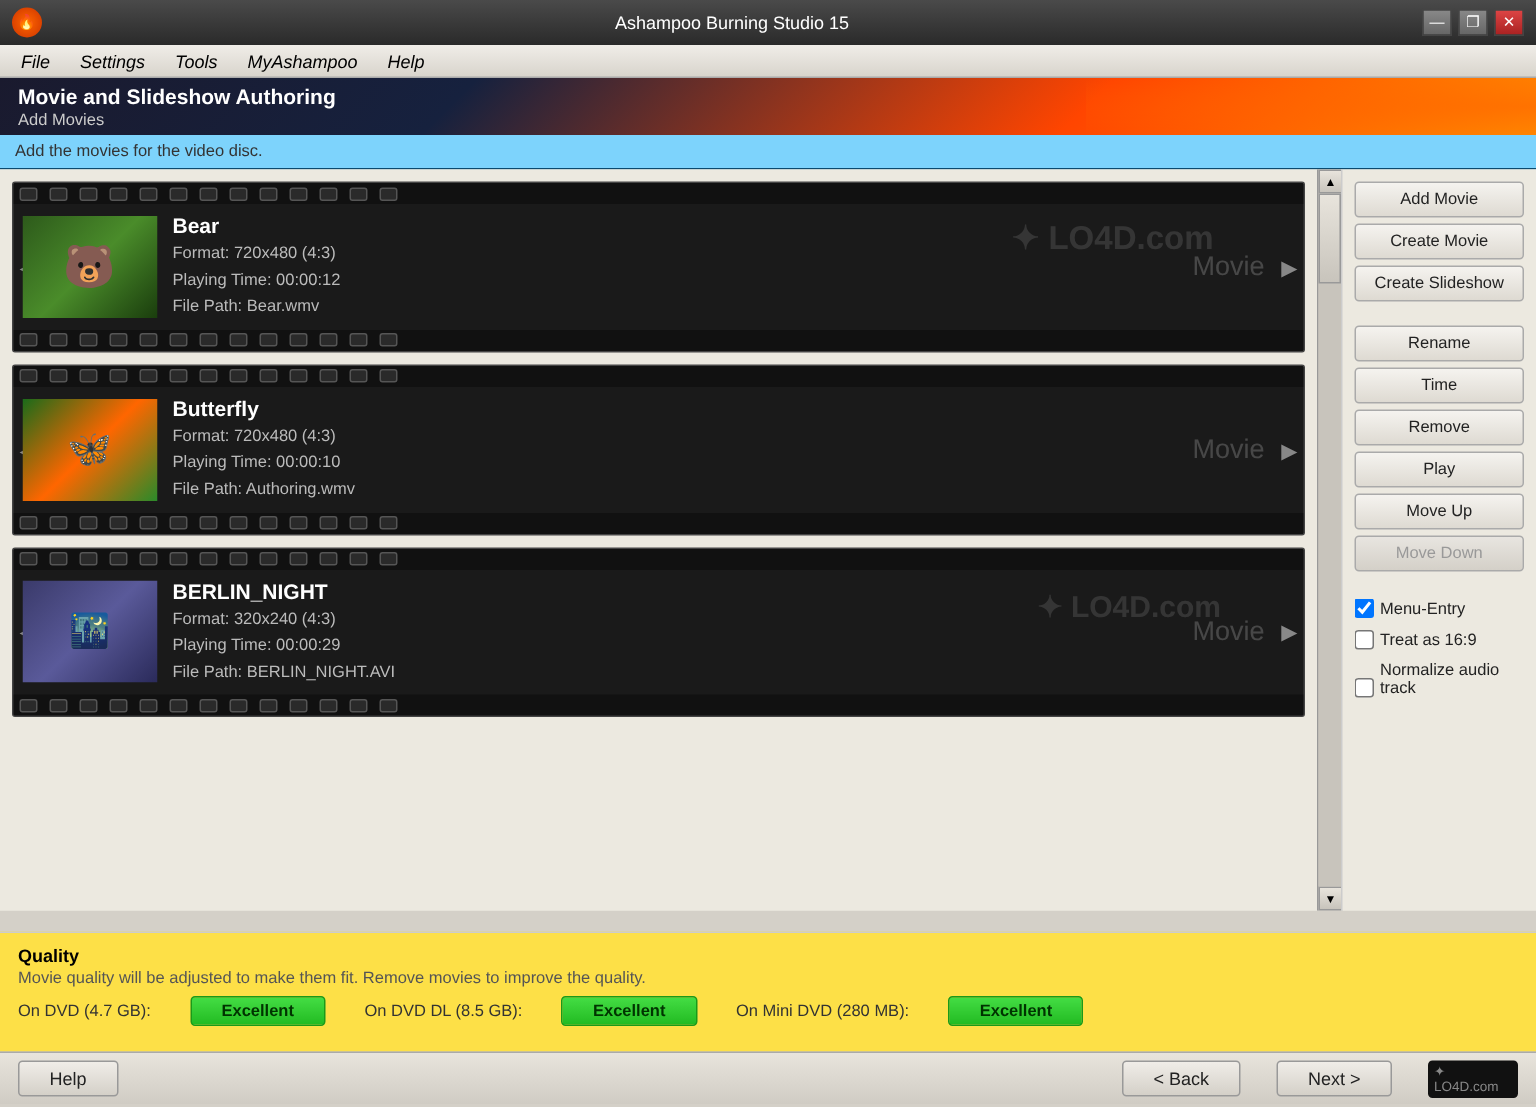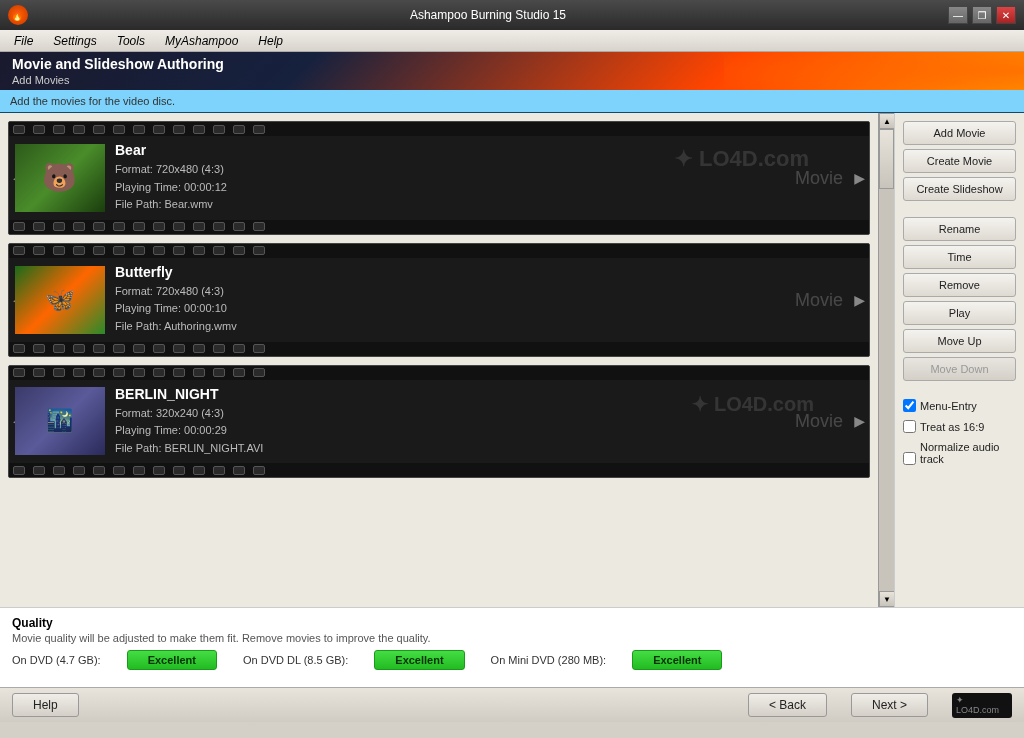--- a/index.html
+++ b/index.html
@@ -185,24 +185,25 @@
     }
     .sidebar-sep { height: 8px; }
     .sidebar-check {
       display: flex; align-items: flex-end; gap: 4px; font-size: 11px; color: #222;
       padding: 2px 0;
     }
     .sidebar-check input[type=checkbox] { width: 13px; height: 13px; }
 
     
     #quality-section {
-      background: #ffffff;
+      background: #fde047;
       padding: 8px 12px;
       border-top: 1px solid #ccc;
       height: 80px;
+      margin-top: 14px;
     }
     .quality-title { font-size: 12px; font-weight: bold; margin-bottom: 2px; }
     .quality-desc { font-size: 11px; color: #555; margin-bottom: 6px; }
     .quality-bars { display: flex; align-items: center; gap: 26px; }
     .quality-label { font-size: 11px; color: #333; white-space: nowrap; }
     .quality-bar {
       background: linear-gradient(to bottom, #44dd44, #22bb22);
       border: 1px solid #1a9a1a;
       border-radius: 3px;
       padding: 3px 20px;

